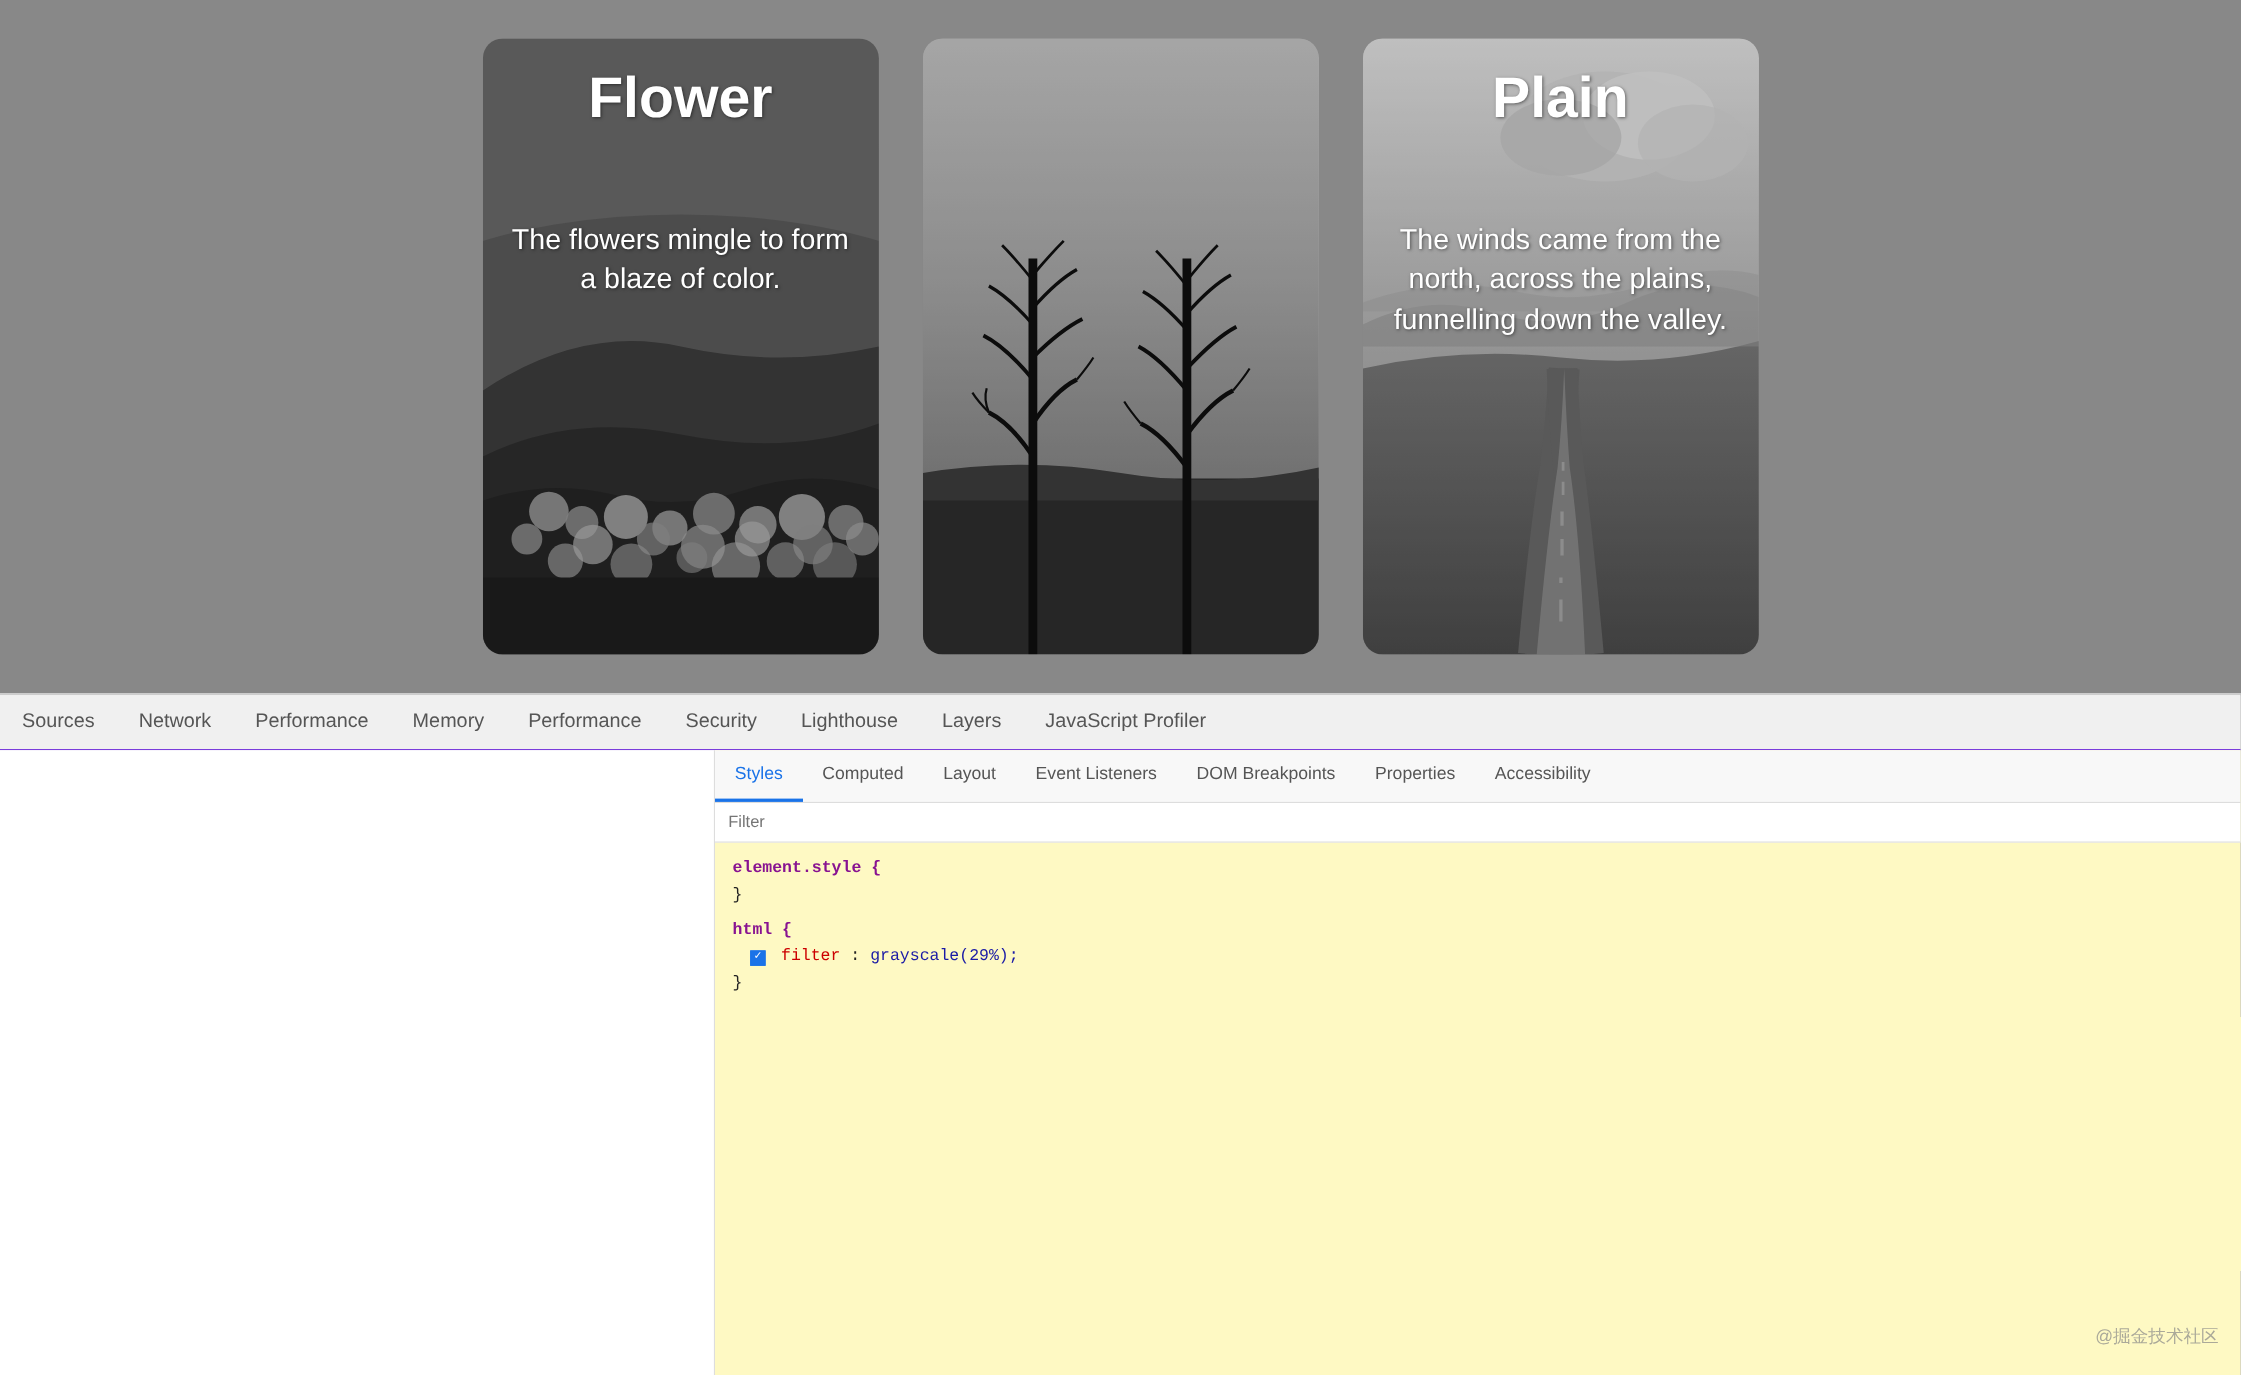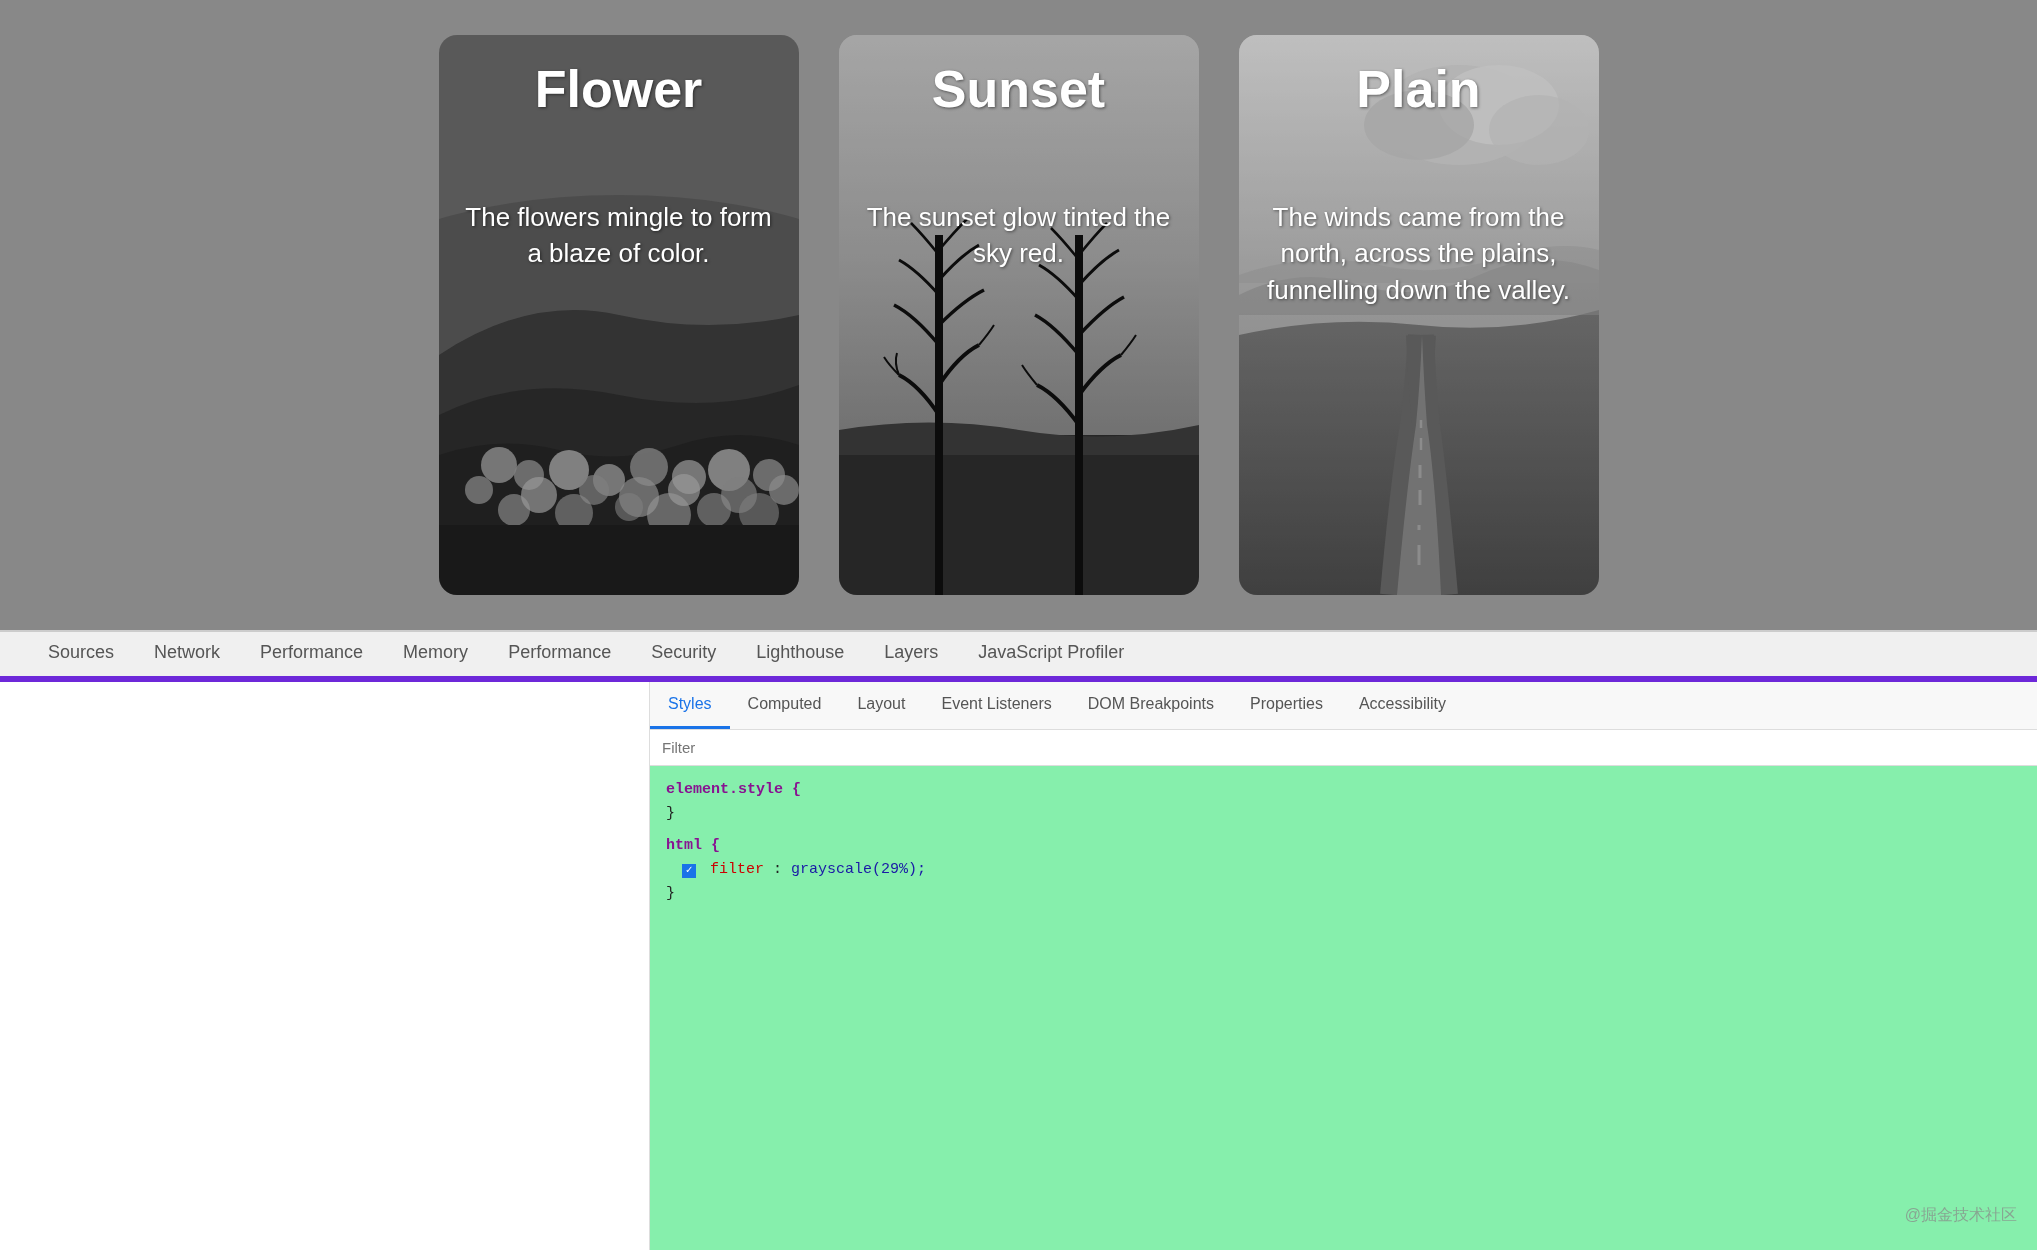--- a/index.html
+++ b/index.html
@@ -72,25 +72,24 @@
       background: #f0f0f0;
       border-top: 2px solid #ccc;
       display: flex;
       flex-direction: column;
     }
 
     
     .devtools-tabs-bar {
       height: 50px;
       background: #f0f0f0;
-      border-bottom: 6px solid #6d28d9;
+      border-bottom: 1px solid #6d28d9;
       display: flex;
       align-items: stretch;
       overflow: hidden;
-      padding-left: 28px;
     }
 
     .devtools-tab {
       padding: 0 20px;
       font-size: 18px;
       color: #555;
       cursor: pointer;
       display: flex;
       align-items: center;
       white-space: nowrap;
@@ -106,21 +105,21 @@
     .devtools-left {
       width: 650px;
       border-right: 1px solid #ddd;
       background: #fff;
     }
 
     .devtools-right {
       flex: 1;
       display: flex;
       flex-direction: column;
-      background: #86efac;
+      background: #fef9c3;
     }
 
     
     .styles-tabs {
       height: 48px;
       background: #f8f8f8;
       border-bottom: 1px solid #ddd;
       display: flex;
       align-items: stretch;
     }
@@ -355,24 +354,20 @@
         <path d="M240 265 Q218 240 200 230" stroke="#111" stroke-width="3" fill="none"></path>
         <path d="M240 250 Q262 225 280 215" stroke="#111" stroke-width="3" fill="none"></path>
         <path d="M240 225 Q224 205 212 193" stroke="#111" stroke-width="2.5" fill="none"></path>
         <path d="M240 220 Q256 200 268 188" stroke="#111" stroke-width="2.5" fill="none"></path>
 
         <path d="M198 350 Q188 338 183 330" stroke="#111" stroke-width="2" fill="none"></path>
         <path d="M282 320 Q292 308 297 300" stroke="#111" stroke-width="2" fill="none"></path>
       </svg>
     </div>
     <div class="card-overlay"></div>
-    <div class="card-content">
-      <div class="card-title">Sunset</div>
-      <div class="card-desc">The sunset glow tinted the sky red.</div>
-    </div>
   </div>
 
   <div class="card">
     <div class="card-bg bg-plain">
       <svg class="road-container" viewBox="0 0 360 560" xmlns="http://www.w3.org/2000/svg" style="filter:grayscale(100%)">
         <defs>
           <linearGradient id="skyGrad2" x1="0" y1="0" x2="0" y2="1">
             <stop offset="0%" stop-color="#fff"></stop>
             <stop offset="30%" stop-color="#ddd"></stop>
             <stop offset="60%" stop-color="#bbb"></stop>

